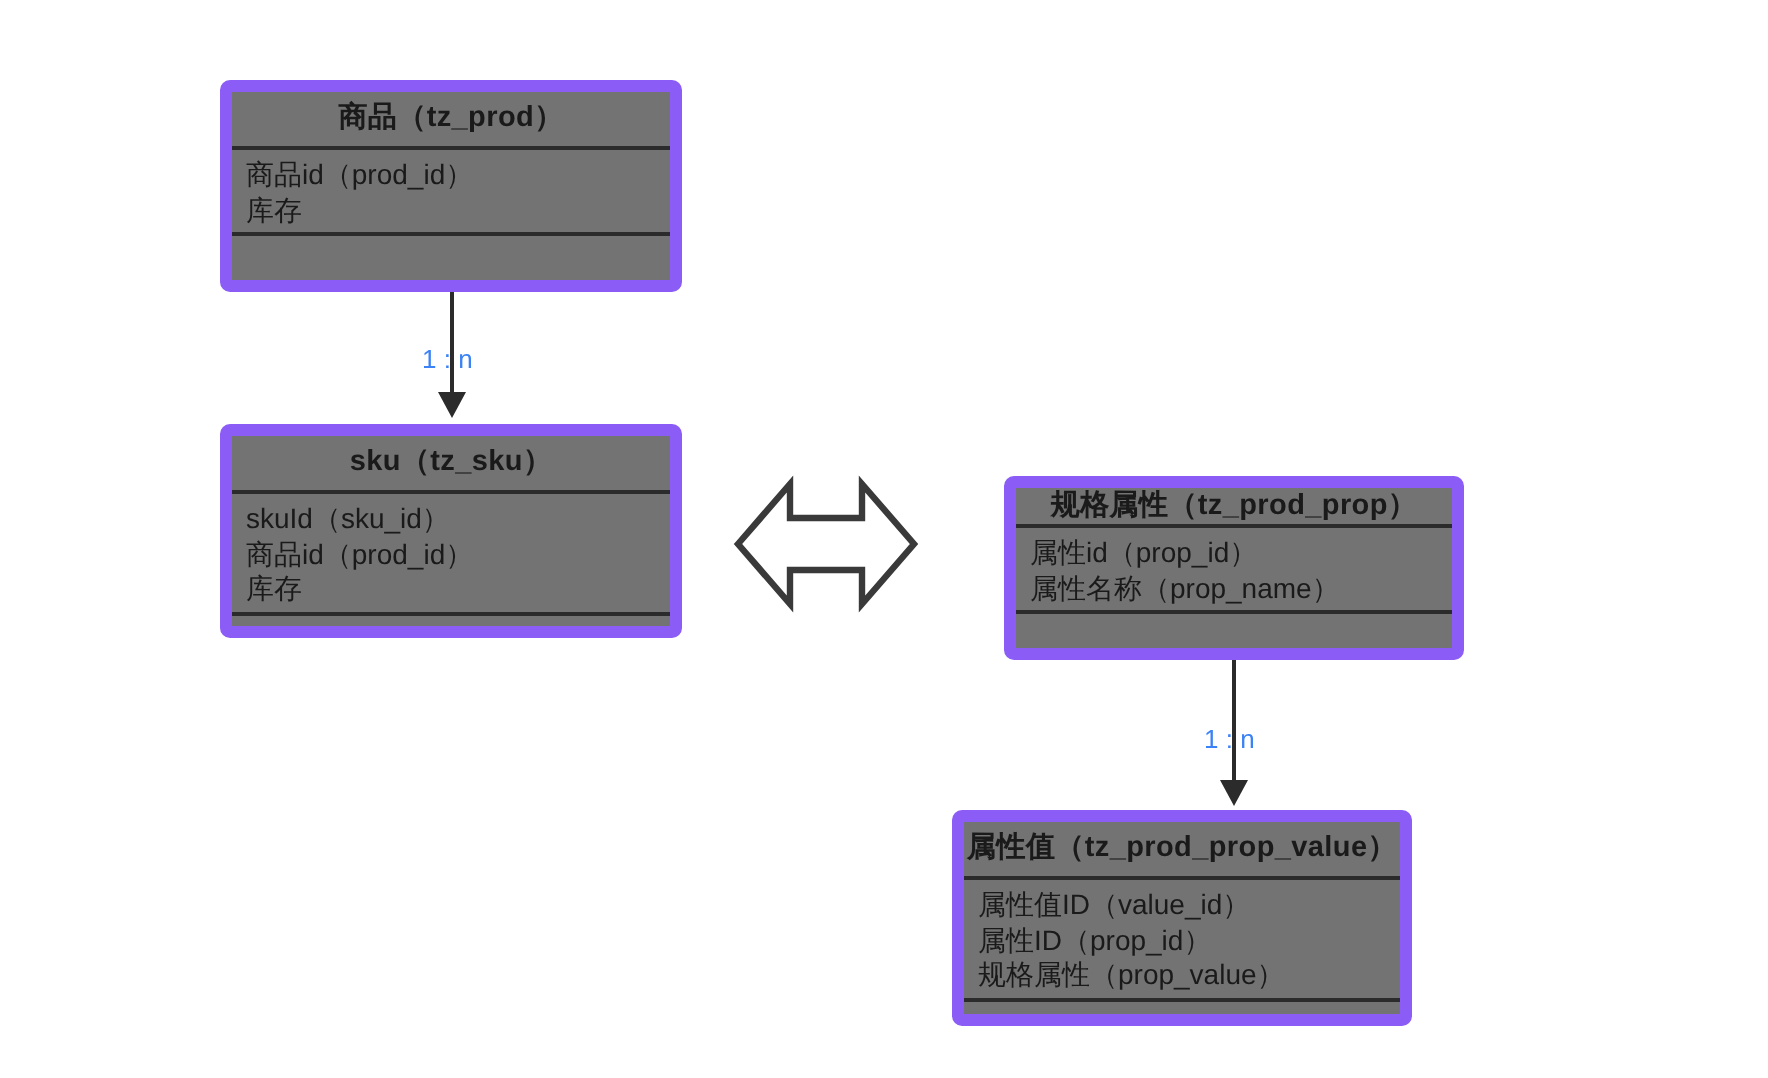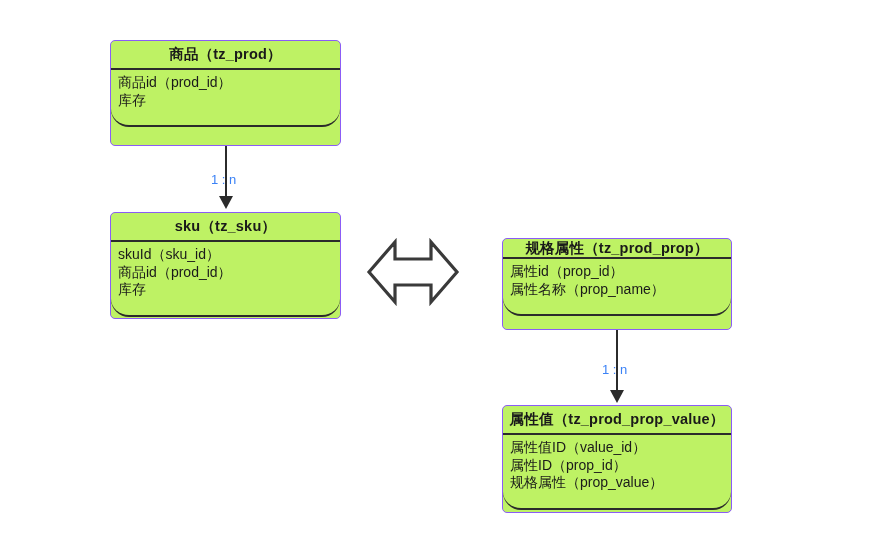--- a/index.html
+++ b/index.html
@@ -21,22 +21,22 @@
     position: absolute;
     left: 0; top: 0;
     width: 884px;
     height: 539px;
   }
 
   
   .entity {
     position: absolute;
     box-sizing: border-box;
-    background: #bef264;
-    border: 1px solid #8b5cf6;
+    background: #737373;
+    border: 6px solid #8b5cf6;
     border-radius: 5px;
     overflow: hidden;
   }
   .entity-title {
     box-sizing: border-box;
     width: 100%;
     text-align: center;
     font-weight: bold;
     font-size: 14.5px;
     line-height: 1;
@@ -44,22 +44,21 @@
     border-bottom: 2px solid #2b2b2b;
     display: flex;
     align-items: center;
     justify-content: center;
     letter-spacing: 0.2px;
   }
   .entity-attrs {
     box-sizing: border-box;
     width: 100%;
     border-bottom: 2px solid #2b2b2b;
-    padding: 4px 0 16px 7px;
-    border-radius: 18px;
+    padding: 4px 0 2px 7px;
   }
   .attr-row {
     font-size: 14px;
     line-height: 17.5px;
     color: #1a1a1a;
     white-space: nowrap;
   }
   .entity-footer {
     box-sizing: border-box;
     width: 100%;
@@ -69,21 +68,21 @@
   
   #entity-prod       { left: 110px; top: 40px;  width: 231px; height: 106px; }
   #entity-prod .entity-title { height: 29px; }
 
   #entity-sku        { left: 110px; top: 212px; width: 231px; height: 107px; }
   #entity-sku .entity-title { height: 29px; text-align: right; }
 
   #entity-prop       { left: 502px; top: 238px; width: 230px; height: 92px; }
   #entity-prop .entity-title { height: 20px; }
 
-  #entity-prop-value { left: 502px; top: 405px; width: 230px; height: 108px; }
+  #entity-prop-value { left: 476px; top: 405px; width: 230px; height: 108px; }
   #entity-prop-value .entity-title { height: 29px; }
 
   
   .conn-line {
     position: absolute;
     width: 0;
     border-left: 2px solid #2b2b2b;
   }
   .conn-head {
     position: absolute;

